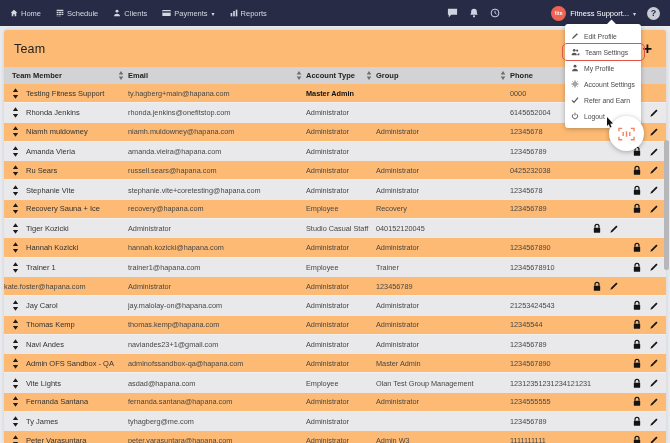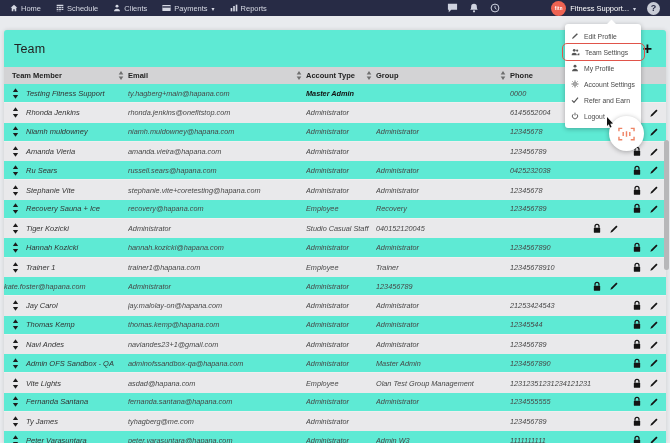--- a/index.html
+++ b/index.html
@@ -1,46 +1,46 @@
 <!DOCTYPE html>
 <html style="--accent: #ee6352; --nav-bg: #272b45; --hl: #e0544a; --header-bg: #d3d3d5; --alt-row: #e9e9eb;"><head>
 <meta charset="utf-8">
 <style>
   html,body{margin:0;padding:0;}
   body{width:670px;height:443px;position:relative;overflow:hidden;
        background:#e9ebee;font-family:"Liberation Sans",sans-serif;
        -webkit-font-smoothing:antialiased;}
   svg{display:block;}
   
-  .nav{position:absolute;top:0;left:0;right:0;height:16px;background:var(--nav-bg,#272b45);
+  .nav{position:absolute;top:0;left:0;right:0;height:26px;background:var(--nav-bg,#272b45);
        display:flex;align-items:center;padding:0 10px;box-sizing:border-box;z-index:20;}
   .nav-left{display:flex;align-items:center;gap:15px;}
   .nav-item{display:flex;align-items:center;gap:3px;font-size:7.5px;color:#d5d8e3;cursor:pointer;}
   .nav-item .caret{font-size:6px;margin-left:1px;}
   .nav-right{margin-left:auto;display:flex;align-items:center;gap:11px;}
   .avatar{width:15px;height:15px;border-radius:50%;background:var(--accent,#ee6352);
           display:flex;align-items:center;justify-content:center;color:#fff;
           font-size:4.5px;font-weight:bold;letter-spacing:.2px;}
   .user-name{font-size:7.5px;color:#fff;display:flex;align-items:center;gap:4px;cursor:pointer;padding-left:40px;}
   .user-name .caret{font-size:6px;color:#cfd3e0;}
   .help-btn{width:13px;height:13px;border-radius:50%;background:#c9ccd6;color:#272b45;
             font-size:9px;font-weight:bold;display:flex;align-items:center;justify-content:center;cursor:pointer;}
   
-  .card{position:absolute;left:4px;right:4px;top:30px;bottom:0;background:#5eead4;
+  .card{position:absolute;left:4px;right:4px;top:30px;bottom:0;background:#fdba74;
         border-radius:3px 3px 0 0;box-shadow:0 0 4px rgba(0,0,0,.13);overflow:hidden;}
   .card-head{height:37px;display:flex;align-items:center;justify-content:space-between;
              padding:0 14px 0 10px;}
   .page-title{font-size:12.5px;color:#222;letter-spacing:.2px;}
   .add-btn{font-size:16px;font-weight:bold;color:#111;cursor:pointer;line-height:1;}
   
   .grid{display:grid;grid-template-columns:124px 178px 70px 134px 116px 1fr;align-items:center;}
   .thead{background:var(--header-bg,#d3d3d5);height:17px;font-size:7.5px;font-weight:bold;color:#222;}
   .th{display:flex;align-items:center;justify-content:space-between;padding-right:4px;overflow:hidden;white-space:nowrap;}
   .th:first-child{padding-left:8px;}
-  .trow{height:19.3px;border-bottom:1px solid #efefef;box-sizing:border-box;font-style:italic;}
+  .trow{height:19.3px;border-bottom:1px solid #efefef;box-sizing:border-box;}
   .trow:nth-child(even){background:var(--alt-row,#e9e9eb);border-bottom:none;}
   .cell{font-size:7.3px;color:#474747;overflow:hidden;white-space:nowrap;}
   .cell-member{display:flex;align-items:center;gap:7px;padding-left:8px;font-size:7.5px;color:#333;}
   .bold-type{font-weight:bold;color:#111;}
   .actions{display:flex;align-items:center;justify-content:flex-end;gap:7px;padding-right:7px;}
   .icon-btn{cursor:pointer;}
   
   .menu{position:absolute;top:24px;right:29px;width:76px;background:#fff;border-radius:3px;
         box-shadow:0 1px 5px rgba(0,0,0,.28);padding:4px 0;z-index:50;}
   .menu-caret{position:absolute;top:-3px;right:26px;width:7px;height:7px;background:#fff;

